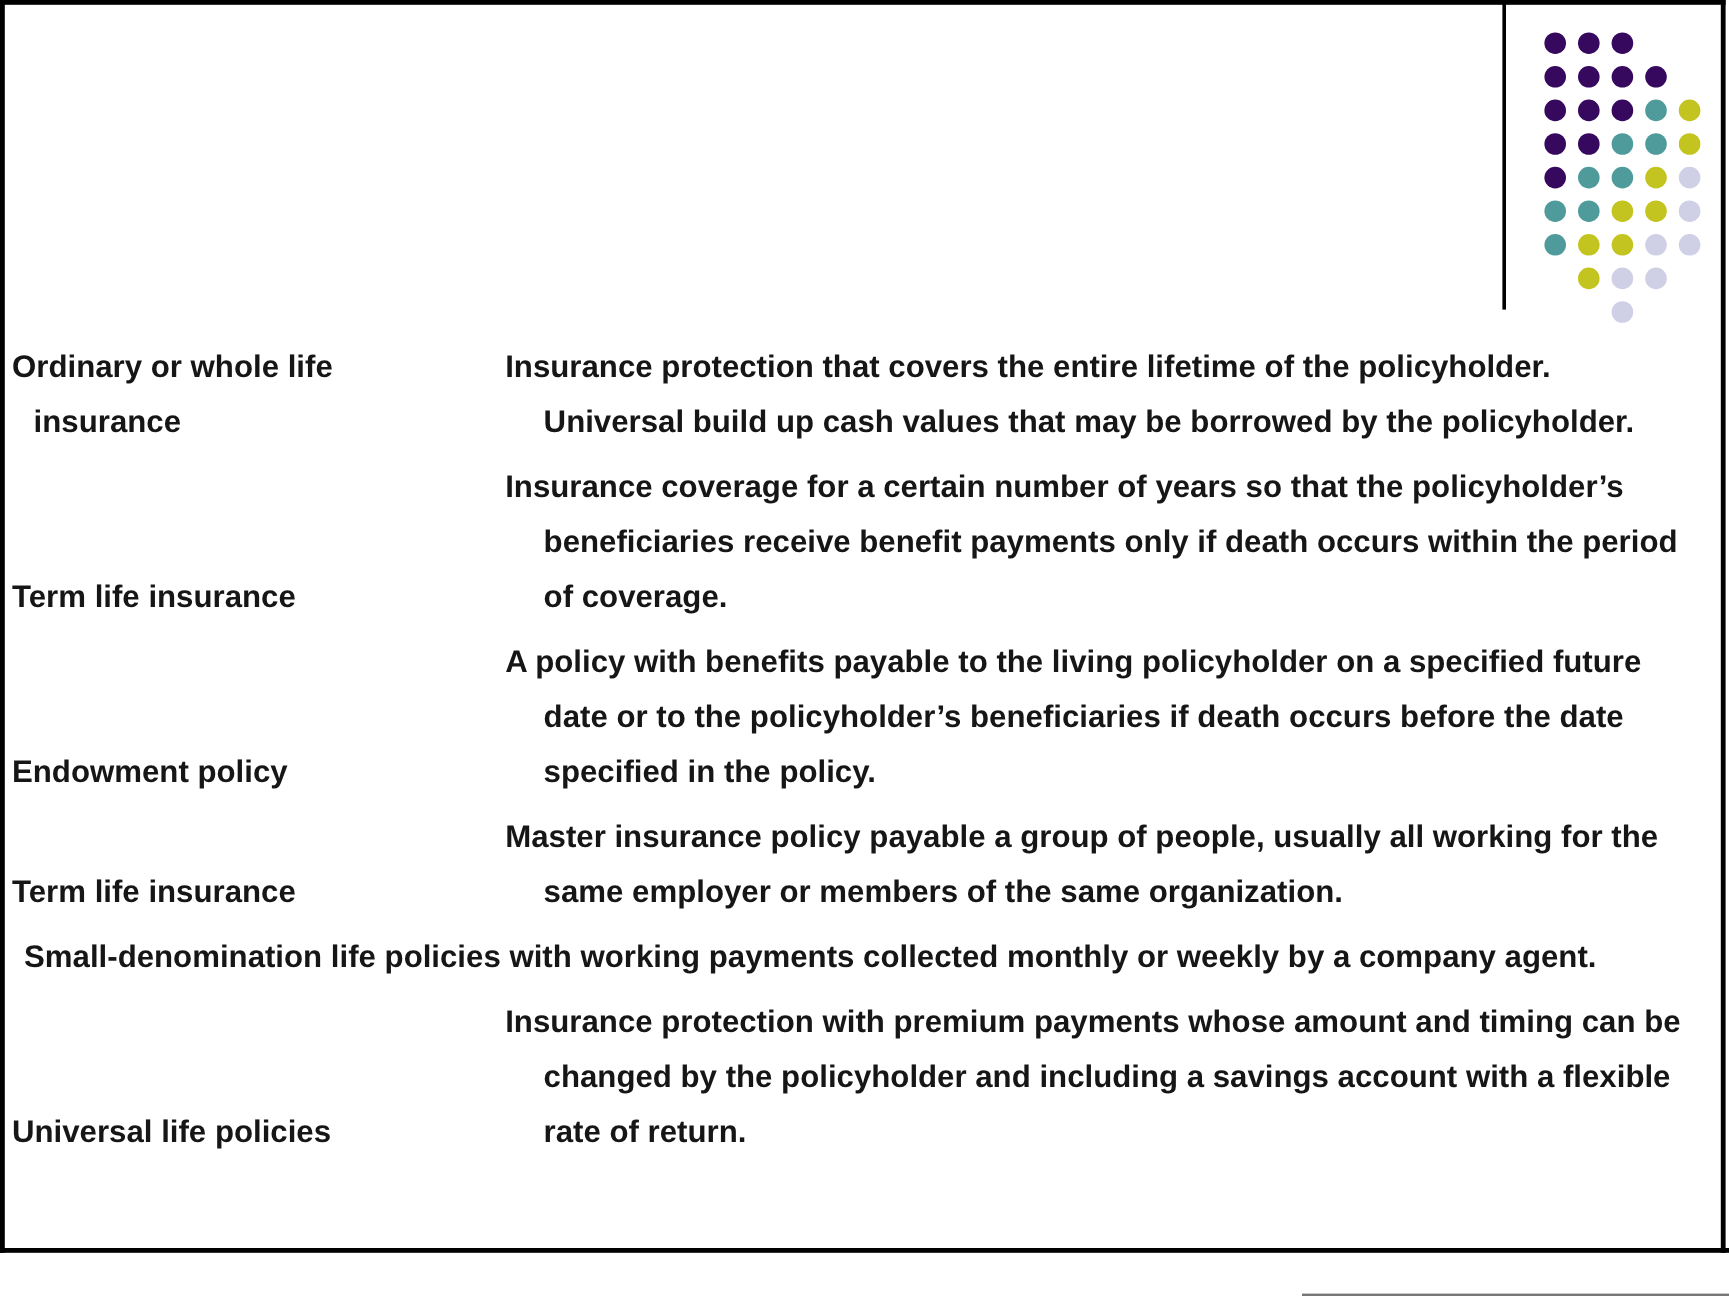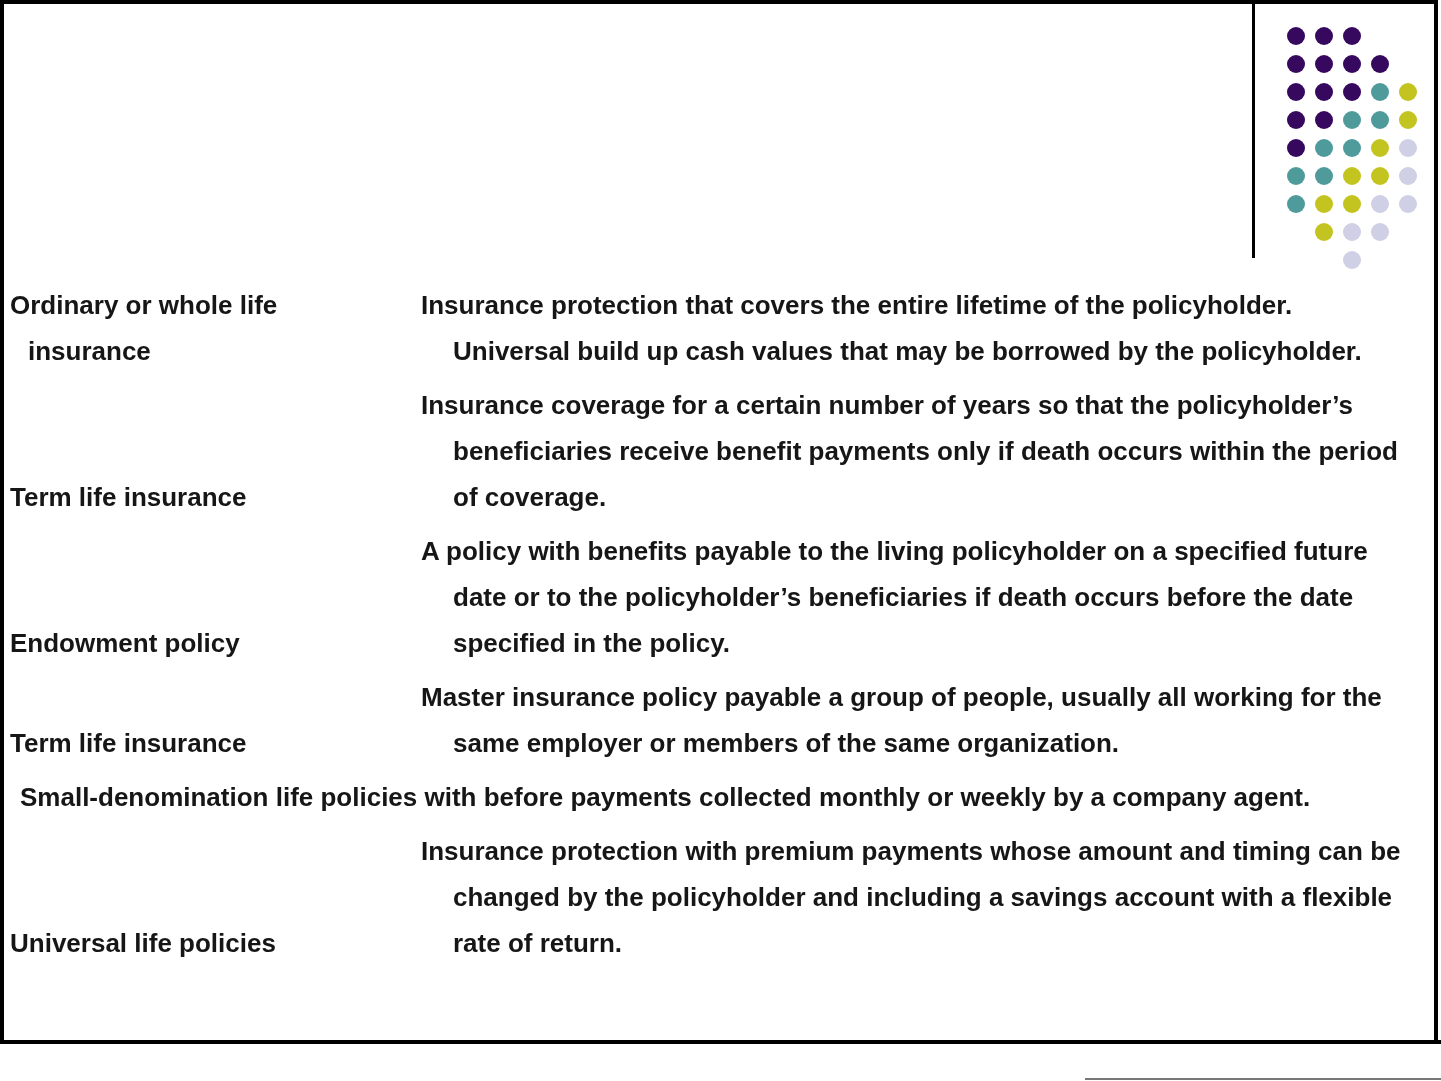--- a/index.html
+++ b/index.html
@@ -230,21 +230,21 @@
     <div class="term">Endowment policy</div>
     <div class="definition">A policy with benefits payable to the living policyholder on a specified future date or to the policyholder’s beneficiaries if death occurs before the date specified in the policy.</div>
   </div>
 
   <div class="row">
     <div class="term">Term life insurance</div>
     <div class="definition">Master insurance policy payable a group of people, usually all working for the same employer or members of the same organization.</div>
   </div>
 
   <div class="row">
-    <div class="definition">Small-denomination life policies with before payments collected monthly or weekly by a company agent.</div>
+    <div class="definition">Small-denomination life policies with working payments collected monthly or weekly by a company agent.</div>
   </div>
 
   <div class="row">
     <div class="term">Universal life policies</div>
     <div class="definition">Insurance protection with premium payments whose amount and timing can be changed by the policyholder and including a savings account with a flexible rate of return.</div>
   </div>
 </div>
   </div>
 
   <div class="bottom-rule"></div>

